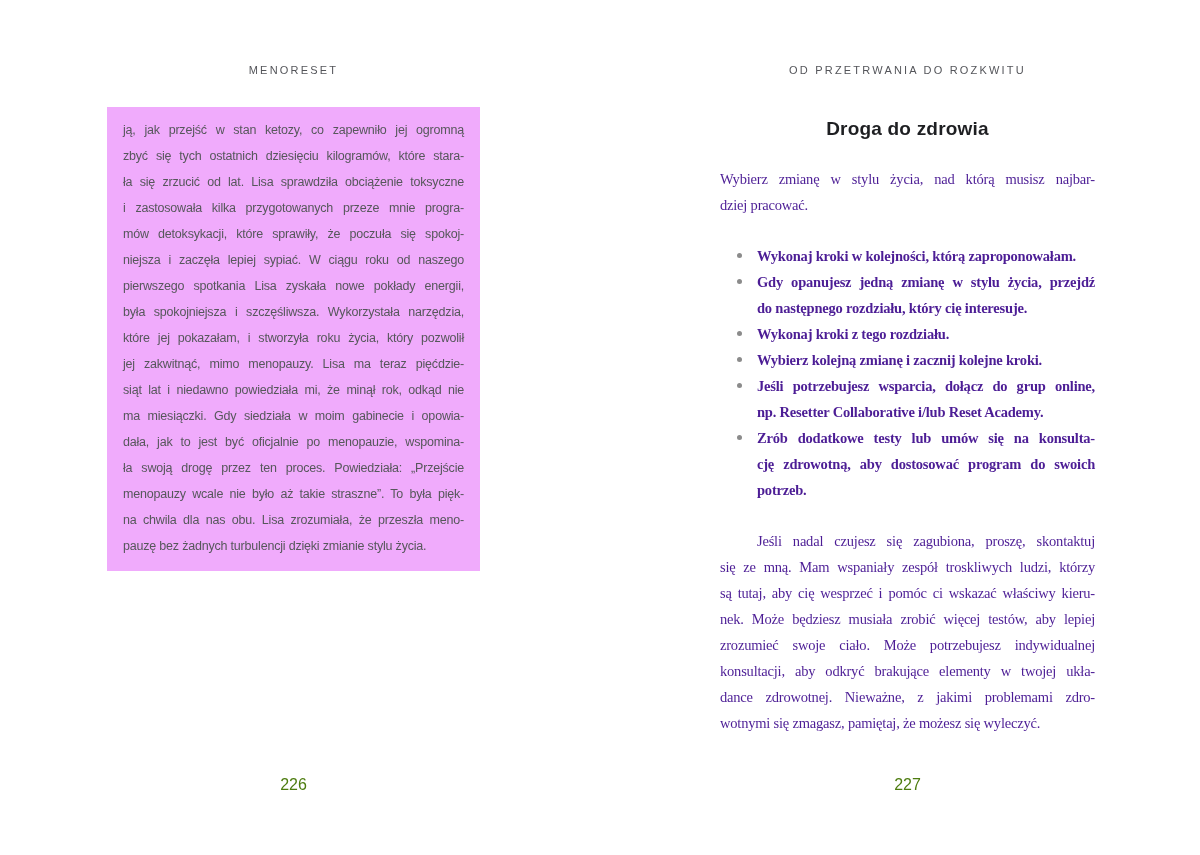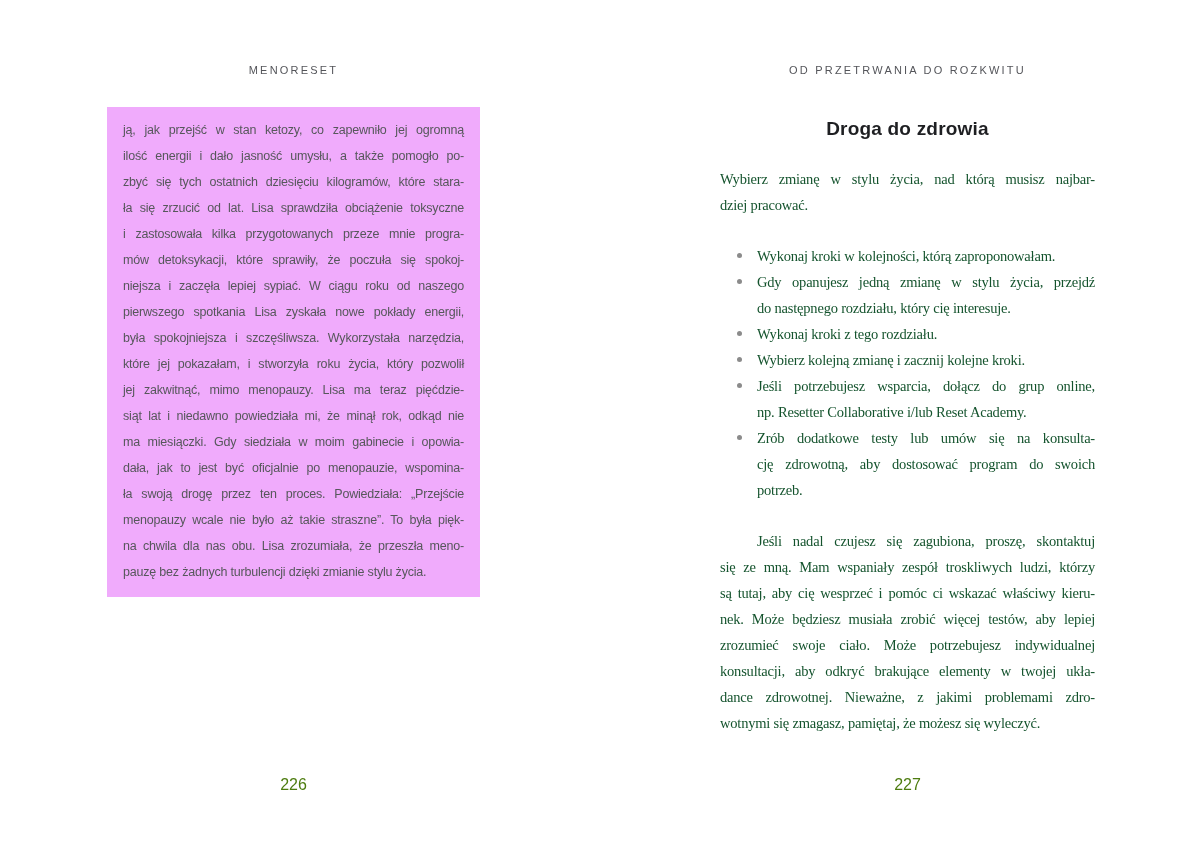--- a/index.html
+++ b/index.html
@@ -56,35 +56,35 @@
     font-size: 19px; line-height: 26px;
     font-weight: 700;
     letter-spacing: 0.2px;
     color: #1e1f22;
   }
   .body-line {
     font-family: "Liberation Serif", serif;
     font-size: 14.5px;
     line-height: 26px;
     letter-spacing: -0.2px;
-    color: #14532d;
+    color: #4c1d95;
     text-align: justify;
     text-justify: inter-word;
   }
   .intro   { position: absolute; left: 720px; top: 166px; width: 375px; }
   .closing { position: absolute; left: 720px; top: 528px; width: 375px; }
   .closing .indent { padding-left: 37px; }
 
   .bullet-list {
     position: absolute; left: 720px; top: 243px;
     width: 375px;
     margin: 0; padding: 0;
     list-style: none;
   }
-  .bullet-list li { display: flex; }
+  .bullet-list li { display: flex; font-weight: bold; }
   .dot-col { flex: 0 0 37px; position: relative; }
   .bullet-dot {
     position: absolute; left: 17px; top: 10px;
     width: 5px; height: 5px;
     border-radius: 50%;
     background: #8b8b8b;
   }
   .li-lines { flex: 1 1 auto; min-width: 0; }
 
   
@@ -101,21 +101,20 @@
 </head>
 <body>
 
 <div class="spread">
 
   <section>
     <div class="running-header left">MENORESET</div>
 
     <div class="highlight-box">
       <div class="box-line jl">ją, jak przejść w stan ketozy, co zapewniło jej ogromną</div>
-      <div class="box-line jl">ilość energii i dało jasność umysłu, a także pomogło po-</div>
       <div class="box-line jl">zbyć się tych ostatnich dziesięciu kilogramów, które stara-</div>
       <div class="box-line jl">ła się zrzucić od lat. Lisa sprawdziła obciążenie toksyczne</div>
       <div class="box-line jl">i zastosowała kilka przygotowanych przeze mnie progra-</div>
       <div class="box-line jl">mów detoksykacji, które sprawiły, że poczuła się spokoj-</div>
       <div class="box-line jl">niejsza i zaczęła lepiej sypiać. W ciągu roku od naszego</div>
       <div class="box-line jl">pierwszego spotkania Lisa zyskała nowe pokłady energii,</div>
       <div class="box-line jl">była spokojniejsza i szczęśliwsza. Wykorzystała narzędzia,</div>
       <div class="box-line jl">które jej pokazałam, i stworzyła roku życia, który pozwolił</div>
       <div class="box-line jl">jej zakwitnąć, mimo menopauzy. Lisa ma teraz pięćdzie-</div>
       <div class="box-line jl">siąt lat i niedawno powiedziała mi, że minął rok, odkąd nie</div>

